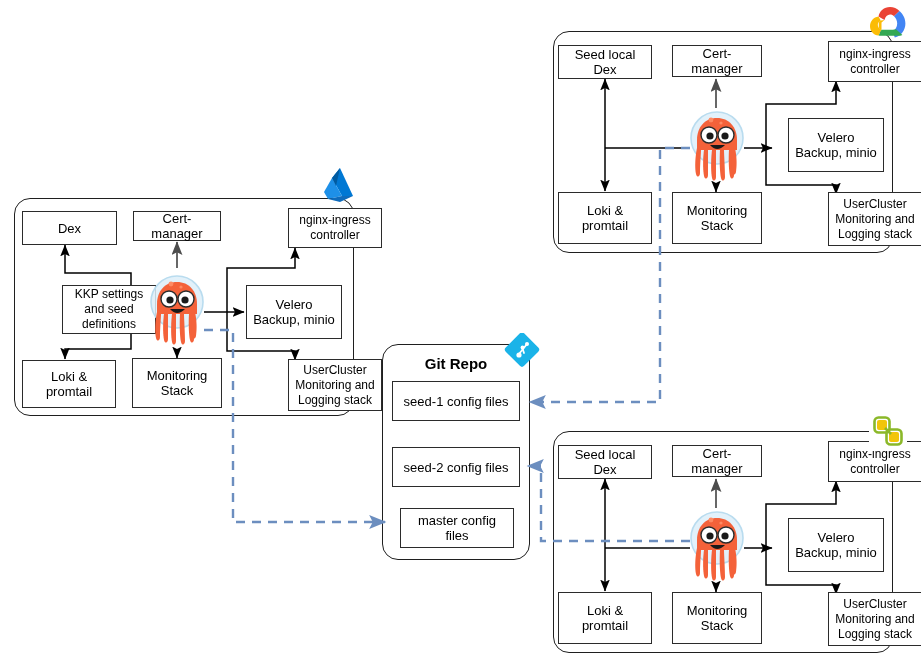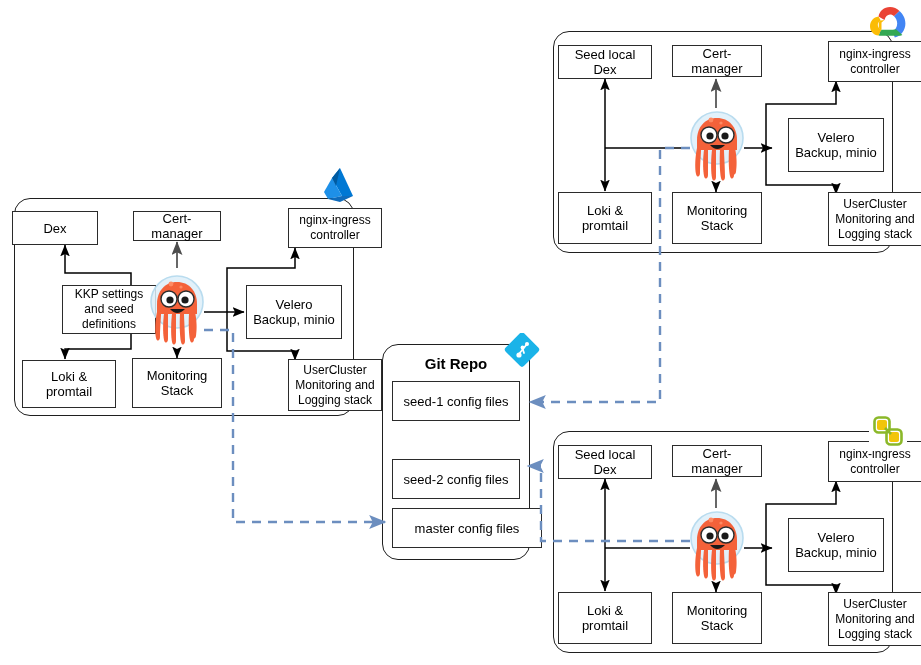--- a/index.html
+++ b/index.html
@@ -190,21 +190,21 @@
 
     <path d="M204,330 L233,330 L233,522 L385,522" stroke="#6c8ebf" stroke-width="2.4" fill="none" stroke-dasharray="9 7" stroke-linecap="butt" marker-end="url(#ah-blue2)"></path>
 
     <path d="M690,148 L660,148 L660,402 L530,402" stroke="#6c8ebf" stroke-width="2.4" fill="none" stroke-dasharray="9 7" stroke-linecap="butt" marker-end="url(#ah-blue2)"></path>
 
     <path d="M690,541 L541,541 L541,466 L528,466" stroke="#6c8ebf" stroke-width="2.4" fill="none" stroke-dasharray="9 7" stroke-linecap="butt" marker-end="url(#ah-blue2)"></path>
   </svg>
 
   <div class="cluster" style="left:14px; top:198px; width:340px; height:218px;"></div>
 
-  <div class="node" style="left:12px; top:211px; width:86px; height:34px;">Dex</div>
+  <div class="node" style="left:22px; top:211px; width:95px; height:34px;">Dex</div>
 
   <div class="node" style="left:133px; top:211px; width:88px; height:30px;">Cert-manager</div>
 
   <div class="node small" style="left:248px; top:208px; width:94px; height:40px;">nginx-ingress controller</div>
 
   <div class="node small" style="left:22px; top:285px; width:94px; height:49px;">KKP settings and seed definitions</div>
 
   <div class="node" style="left:246px; top:285px; width:96px; height:54px;">Velero Backup, minio</div>
 
   <div class="node" style="left:22px; top:360px; width:94px; height:48px;">Loki &amp; promtail</div>
@@ -245,23 +245,23 @@
       <path d="M20,2 L12,12 L16,20 Z" fill="#005ba1"></path>
     </svg>
   </div>
 
   <div class="cluster" style="left:382px; top:344px; width:148px; height:216px;"></div>
 
   <div class="repo-title" style="left:382px; top:355px; width:148px;">Git Repo</div>
 
   <div class="node" style="left:392px; top:381px; width:128px; height:40px;">seed-1 config files</div>
 
-  <div class="node" style="left:392px; top:447px; width:128px; height:40px;margin-top:12px;">seed-2 config files</div>
-
-  <div class="node" style="left:392px; top:508px; width:150px; height:40px;text-align:right;">master config files</div>
+  <div class="node" style="left:392px; top:447px; width:128px; height:40px;">seed-2 config files</div>
+
+  <div class="node" style="left:400px; top:508px; width:114px; height:40px;">master config files</div>
 
   <div class="logo" style="left:504px; top:333px; width:36px; height:36px;">
     <svg viewBox="0 0 36 36" xmlns="http://www.w3.org/2000/svg">
       <rect x="4" y="4" width="26" height="26" rx="3" fill="#1ab3e8" transform="rotate(45 18 18)"></rect>
       <g stroke="#ffffff" stroke-width="1.8" fill="none" stroke-linecap="round">
         <path d="M23,11 L15,21"></path>
         <path d="M18,14 L20,20"></path>
       </g>
       <circle cx="23" cy="11" r="2" fill="#ffffff"></circle>
       <circle cx="18.5" cy="14.5" r="1.9" fill="#ffffff"></circle>

